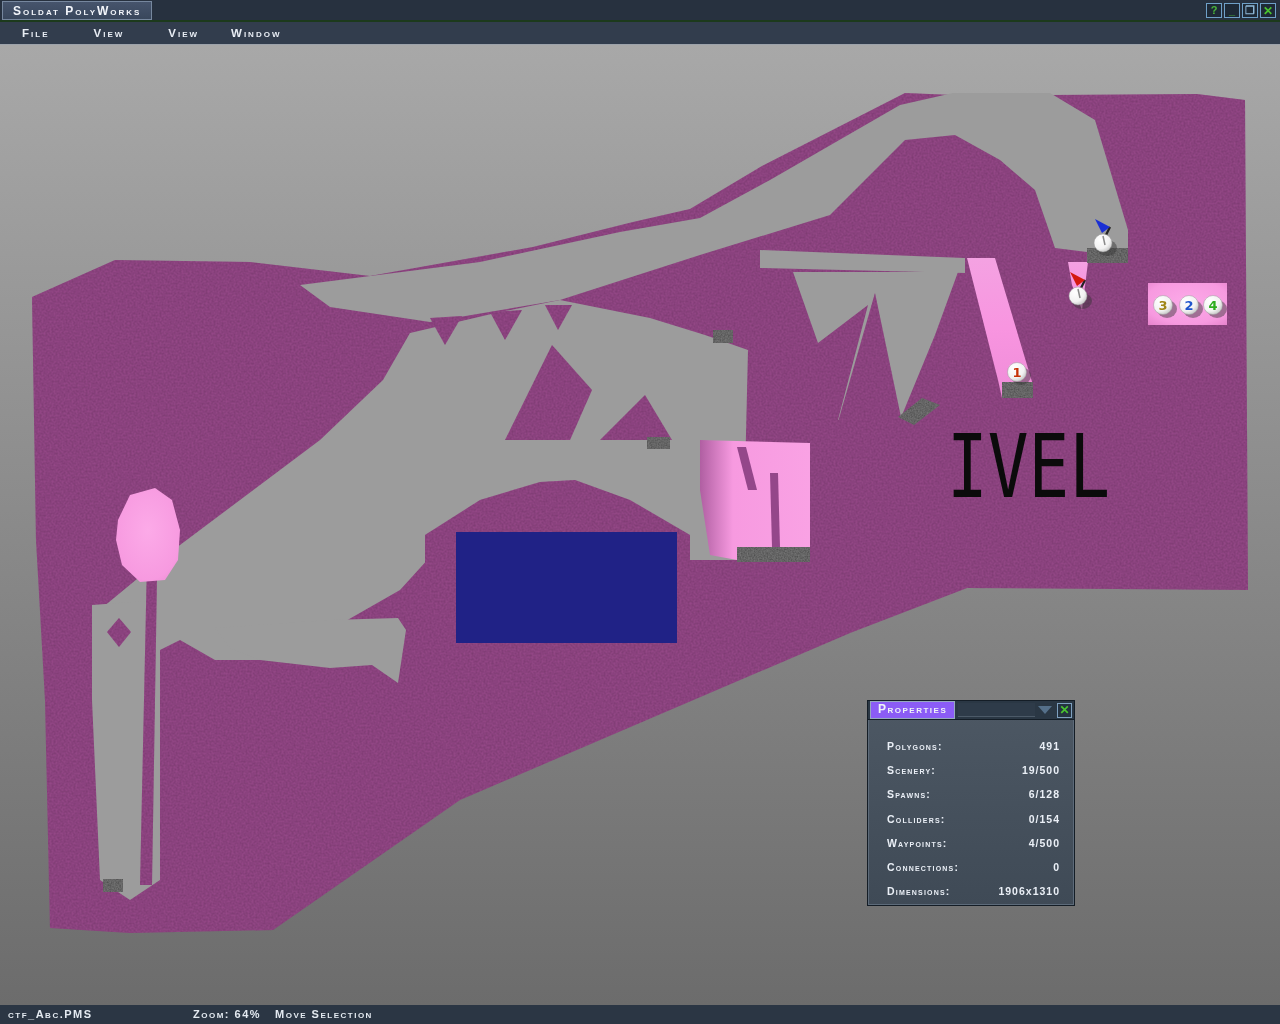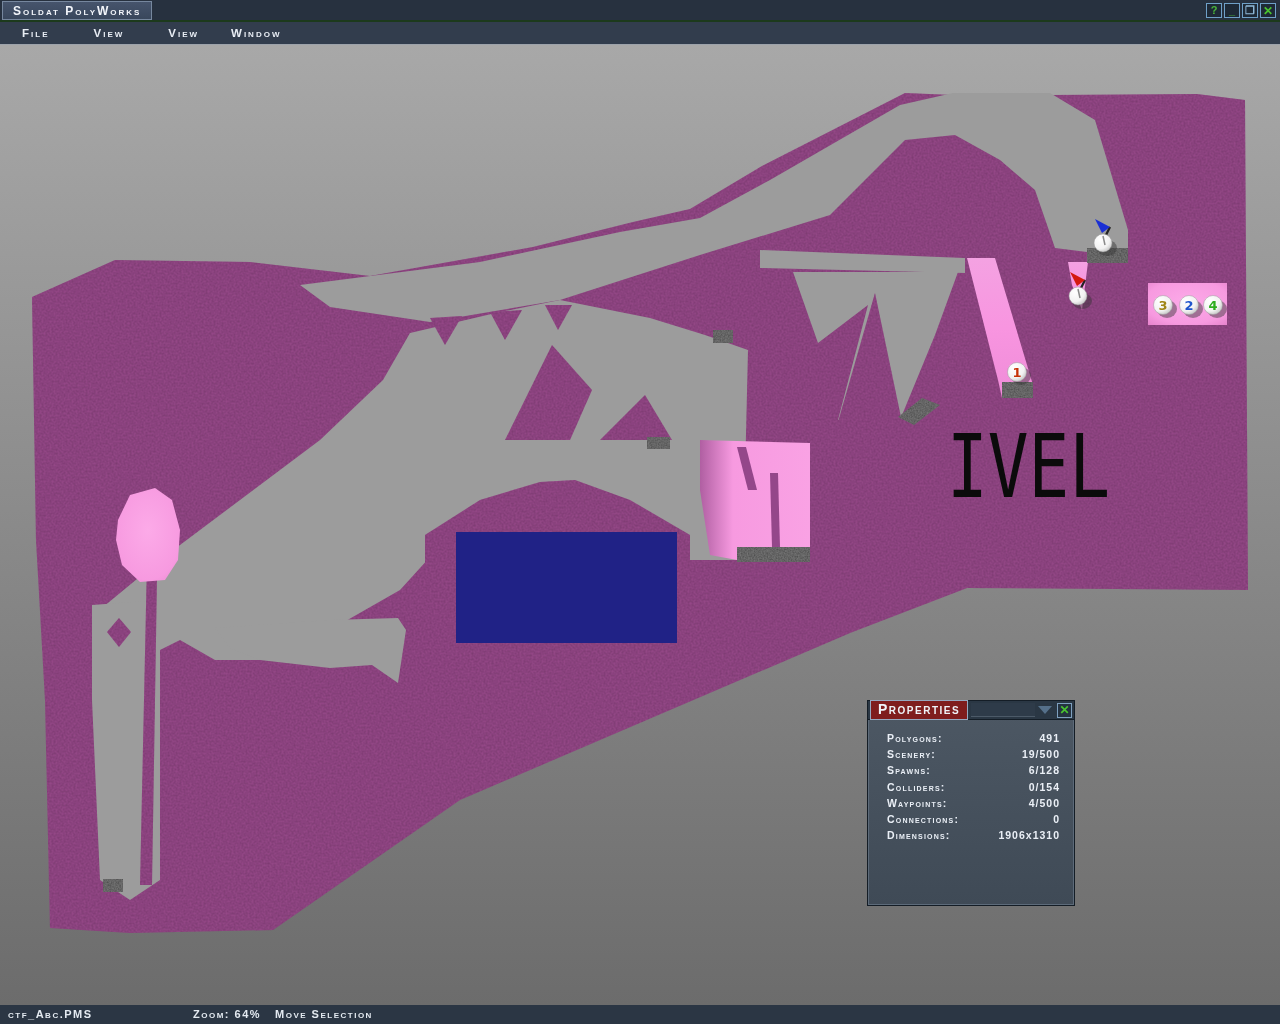--- a/index.html
+++ b/index.html
@@ -31,32 +31,32 @@
   
   #canvas{position:absolute;left:0;top:45px;width:1280px;height:960px;}
   #mapsvg{position:absolute;left:0;top:0;}
   #mapsvg text{font-family:"DejaVu Sans",sans-serif;}
   
   #props{position:absolute;left:867px;top:655px;width:208px;height:206px;
          background:linear-gradient(#4d5864,#3f4a56);border:1px solid #141d26;
          box-shadow:inset 0 0 0 1px #5d6b7a;box-sizing:border-box;}
   #props-title{height:19px;background:#2a3744;border-bottom:1px solid #141d26;
                display:flex;align-items:center;padding:1px 2px;box-sizing:border-box;}
-  #props-label{background:#7f1d1d;border:1px solid #96a8bf;color:#eef3f8;
-               font-size:14px;font-weight:bold;font-variant:small-caps;letter-spacing:1.5px;
+  #props-label{background:#8b5cf6;border:1px solid #96a8bf;color:#eef3f8;
+               font-size:12px;font-weight:bold;font-variant:small-caps;letter-spacing:1.5px;
                padding:1px 7px 2px;line-height:1.1;}
   #props-slot{flex:1;height:13px;margin:0 3px;background:#2e3b49;border-bottom:1px solid #4c5a68;}
   #props-arrow{width:0;height:0;border-left:7px solid transparent;border-right:7px solid transparent;
                border-top:8px solid #55708a;margin-right:5px;cursor:pointer;}
   #props-close{width:15px;height:15px;background:#243240;border:1px solid #7ea0bf;
                color:#49c42f;font-size:12px;font-weight:bold;display:flex;align-items:center;
                justify-content:center;box-sizing:border-box;cursor:pointer;line-height:1;}
   #props-body{padding:12px 14px 0 19px;}
   .prow{display:flex;justify-content:space-between;height:16.2px;
-        color:#eaeff6;font-size:10.5px;font-weight:bold;font-variant:small-caps;letter-spacing:1.2px;}
+        color:#eaeff6;font-size:10.5px;font-weight:bold;font-variant:small-caps;letter-spacing:1.2px;margin-top:8px;}
   .prow .val{font-variant:normal;letter-spacing:1px;}
   
   #statusbar{position:absolute;left:0;top:1005px;width:1280px;height:37px;background:#2b3644;
              color:#e4eaf1;font-size:11px;font-weight:bold;font-variant:small-caps;letter-spacing:1.5px;}
   #statusbar span{position:absolute;top:3px;}
   #status-file{left:8px;}
   #status-zoom{left:160px;margin-left:33px;}
   #status-tool{left:275px;}
 </style>
 </head>

